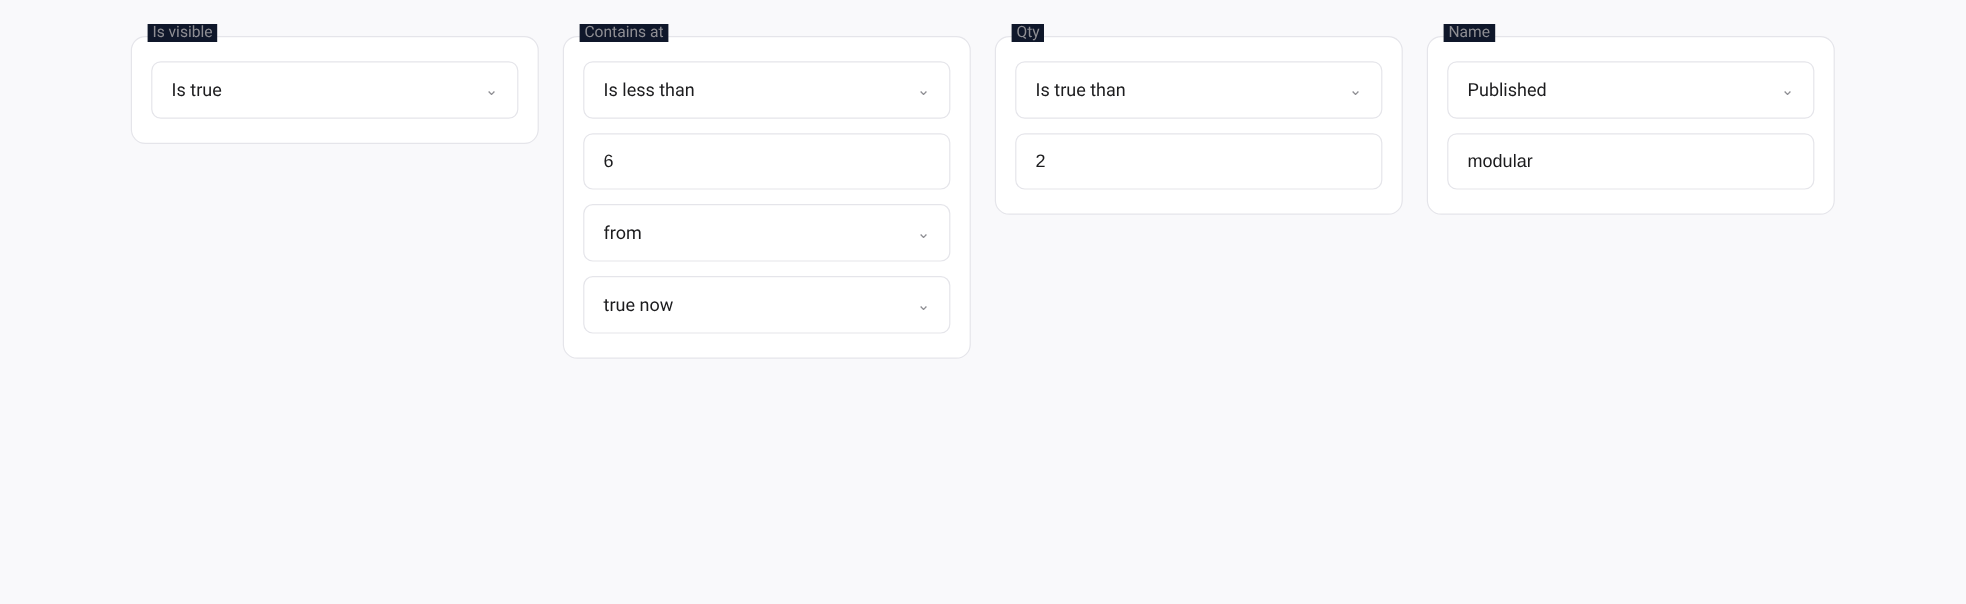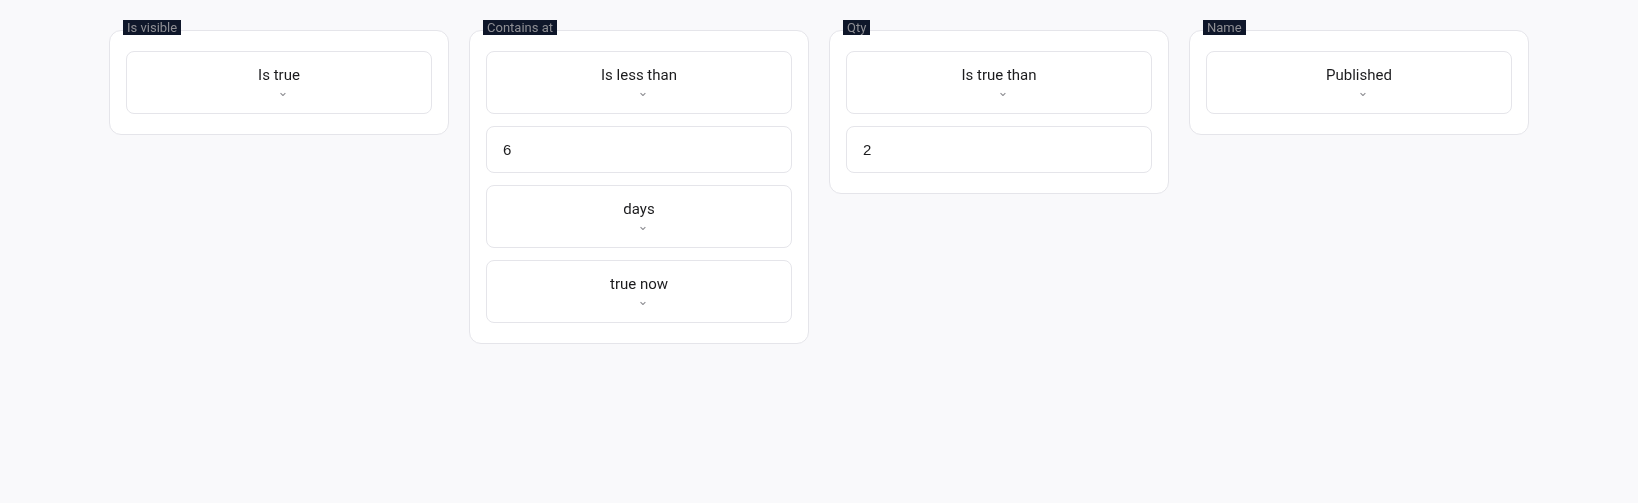--- a/index.html
+++ b/index.html
@@ -38,21 +38,20 @@
     .filter-select {
       display: flex;
       align-items: center;
       justify-content: space-between;
       border: 1.5px solid #e5e5ea;
       border-radius: 8px;
       padding: 14px 16px;
       background: #ffffff;
       cursor: pointer;
       user-select: none;
-      flex-direction: column;
     }
 
     .filter-select-label {
       font-size: 15px;
       color: #1c1c1e;
       font-weight: 400;
     }
 
     .chevron-icon {
       color: #8e8e93;
@@ -98,21 +97,21 @@
     </div>
     <div style="position: relative; display: inline-block;">
       <div class="filter-card-legend">Contains at</div>
       <div class="filter-card">
         <div class="filter-select">
           <span class="filter-select-label">Is less than</span>
           <span class="chevron-icon">⌄</span>
         </div>
         <input class="filter-input" type="text" value="6" style="">
         <div class="filter-select">
-          <span class="filter-select-label">days</span>
+          <span class="filter-select-label">from</span>
           <span class="chevron-icon">⌄</span>
         </div>
         <div class="filter-select">
           <span class="filter-select-label">true now</span>
           <span class="chevron-icon">⌄</span>
         </div>
       </div>
     </div>
     <div style="position: relative; display: inline-block;">
       <div class="filter-card-legend">Qty</div>
@@ -124,15 +123,16 @@
         <input class="filter-input" type="text" value="2" style="">
       </div>
     </div>
     <div style="position: relative; display: inline-block;">
       <div class="filter-card-legend">Name</div>
       <div class="filter-card">
         <div class="filter-select">
           <span class="filter-select-label">Published</span>
           <span class="chevron-icon">⌄</span>
         </div>
+        <input class="filter-input" type="text" value="modular" style="">
       </div>
     </div>
   </div>
 
 </body></html>

